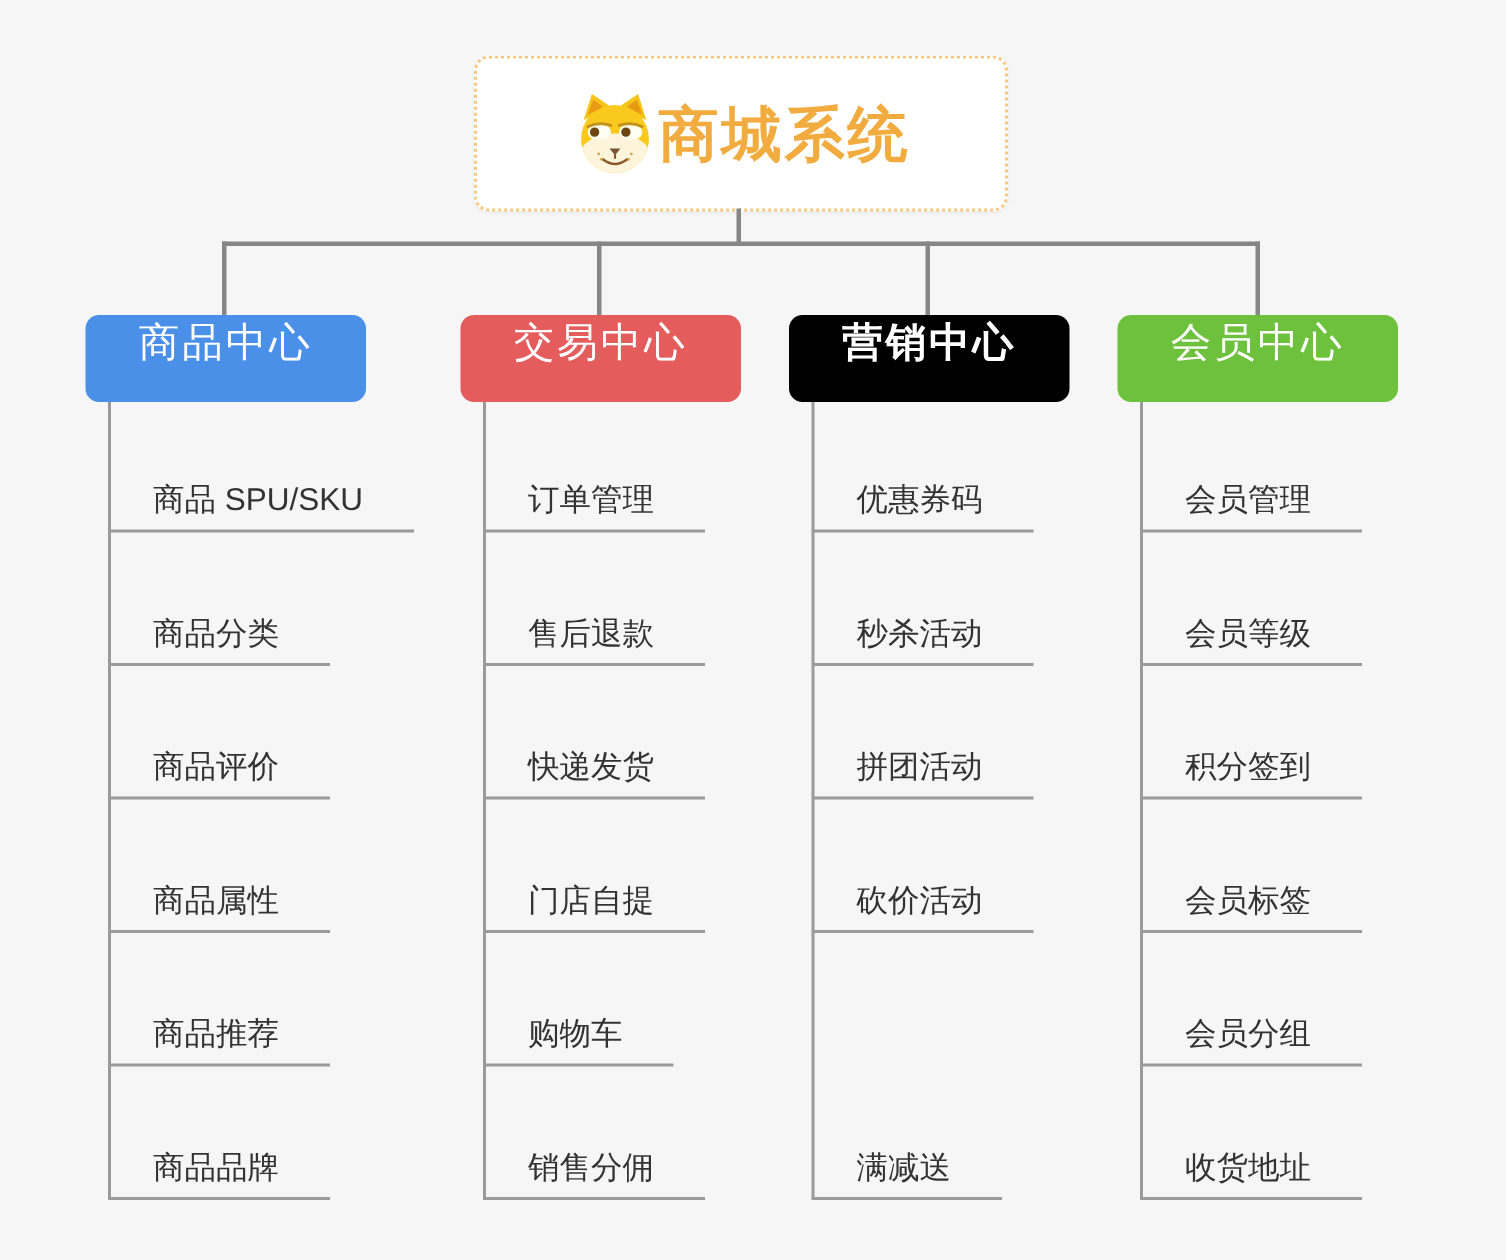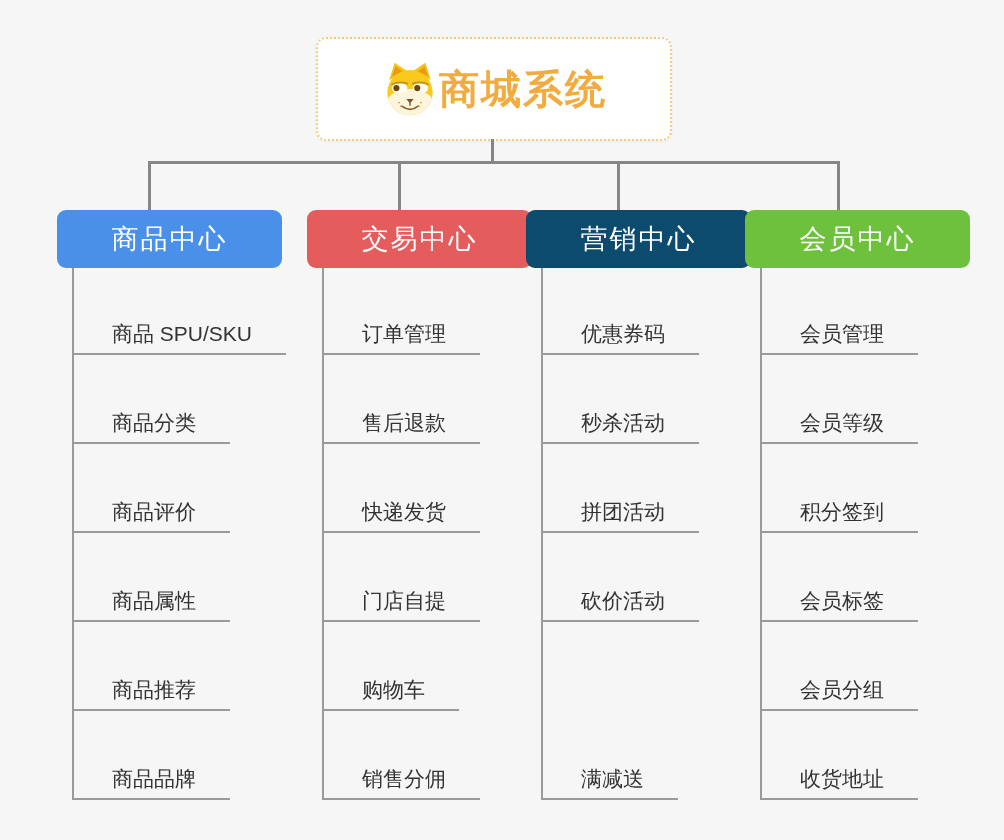--- a/index.html
+++ b/index.html
@@ -30,32 +30,32 @@
   .drop-root{left:491px;top:139px;width:3px;height:24px;}
   .rail{left:148px;top:161px;width:692px;height:3px;}
   .drop{top:161px;width:3px;height:49px;}
   .drop.d0{left:148px}.drop.d1{left:398px}.drop.d2{left:617px}.drop.d3{left:837px}
 
   .spine{position:absolute;top:268px;width:2px;height:532px;background:#9a9a9a;}
   .spine.s0{left:72px}.spine.s1{left:322px}.spine.s2{left:541px}.spine.s3{left:760px}
 
   
   .branch-box{
-    position:absolute;top:210px;width:225px;height:58px;border-radius:9px;
-    display:flex;align-items:center;justify-content:center;
+    position:absolute;top:210px;width:187px;height:58px;border-radius:9px;
+    display:flex;align-items:flex-start;justify-content:center;
     color:#ffffff;font-size:27px;font-weight:500;letter-spacing:2px;
     box-sizing:border-box;
   }
   .branch-box.b0{left:57px}.branch-box.b1{left:307px}
   .branch-box.b2{left:526px}.branch-box.b3{left:745px}
 
   
   .leaf{
     position:absolute;
-    padding:0 34px 6px 39px;
+    padding:0 34px 6px 29px;
     border-bottom:2px solid #9a9a9a;
     font-size:21px;line-height:26px;color:#333333;
     white-space:nowrap;
   }
   .col0{left:73px}.col1{left:323px}.col2{left:542px}.col3{left:761px}
   .row0{top:321px}.row1{top:410px}.row2{top:499px}
   .row3{top:588px}.row4{top:677px}.row5{top:766px}
 </style>
 </head>
 <body>
@@ -102,21 +102,21 @@
   <div class="line drop d1"></div>
   <div class="line drop d2"></div>
   <div class="line drop d3"></div>
 
   <div class="branch-box b0" style="background: rgb(74, 144, 232);">
     <span>商品中心</span>
   </div>
   <div class="branch-box b1" style="background: rgb(228, 92, 92);">
     <span>交易中心</span>
   </div>
-  <div class="branch-box b2" style="background: #0c4a6e;">
+  <div class="branch-box b2" style="background: #000000; font-weight: bold;">
     <span>营销中心</span>
   </div>
   <div class="branch-box b3" style="background: rgb(110, 193, 60);">
     <span>会员中心</span>
   </div>
 
   <div class="spine s0"></div>
   <div class="spine s1"></div>
   <div class="spine s2"></div>
   <div class="spine s3"></div>

